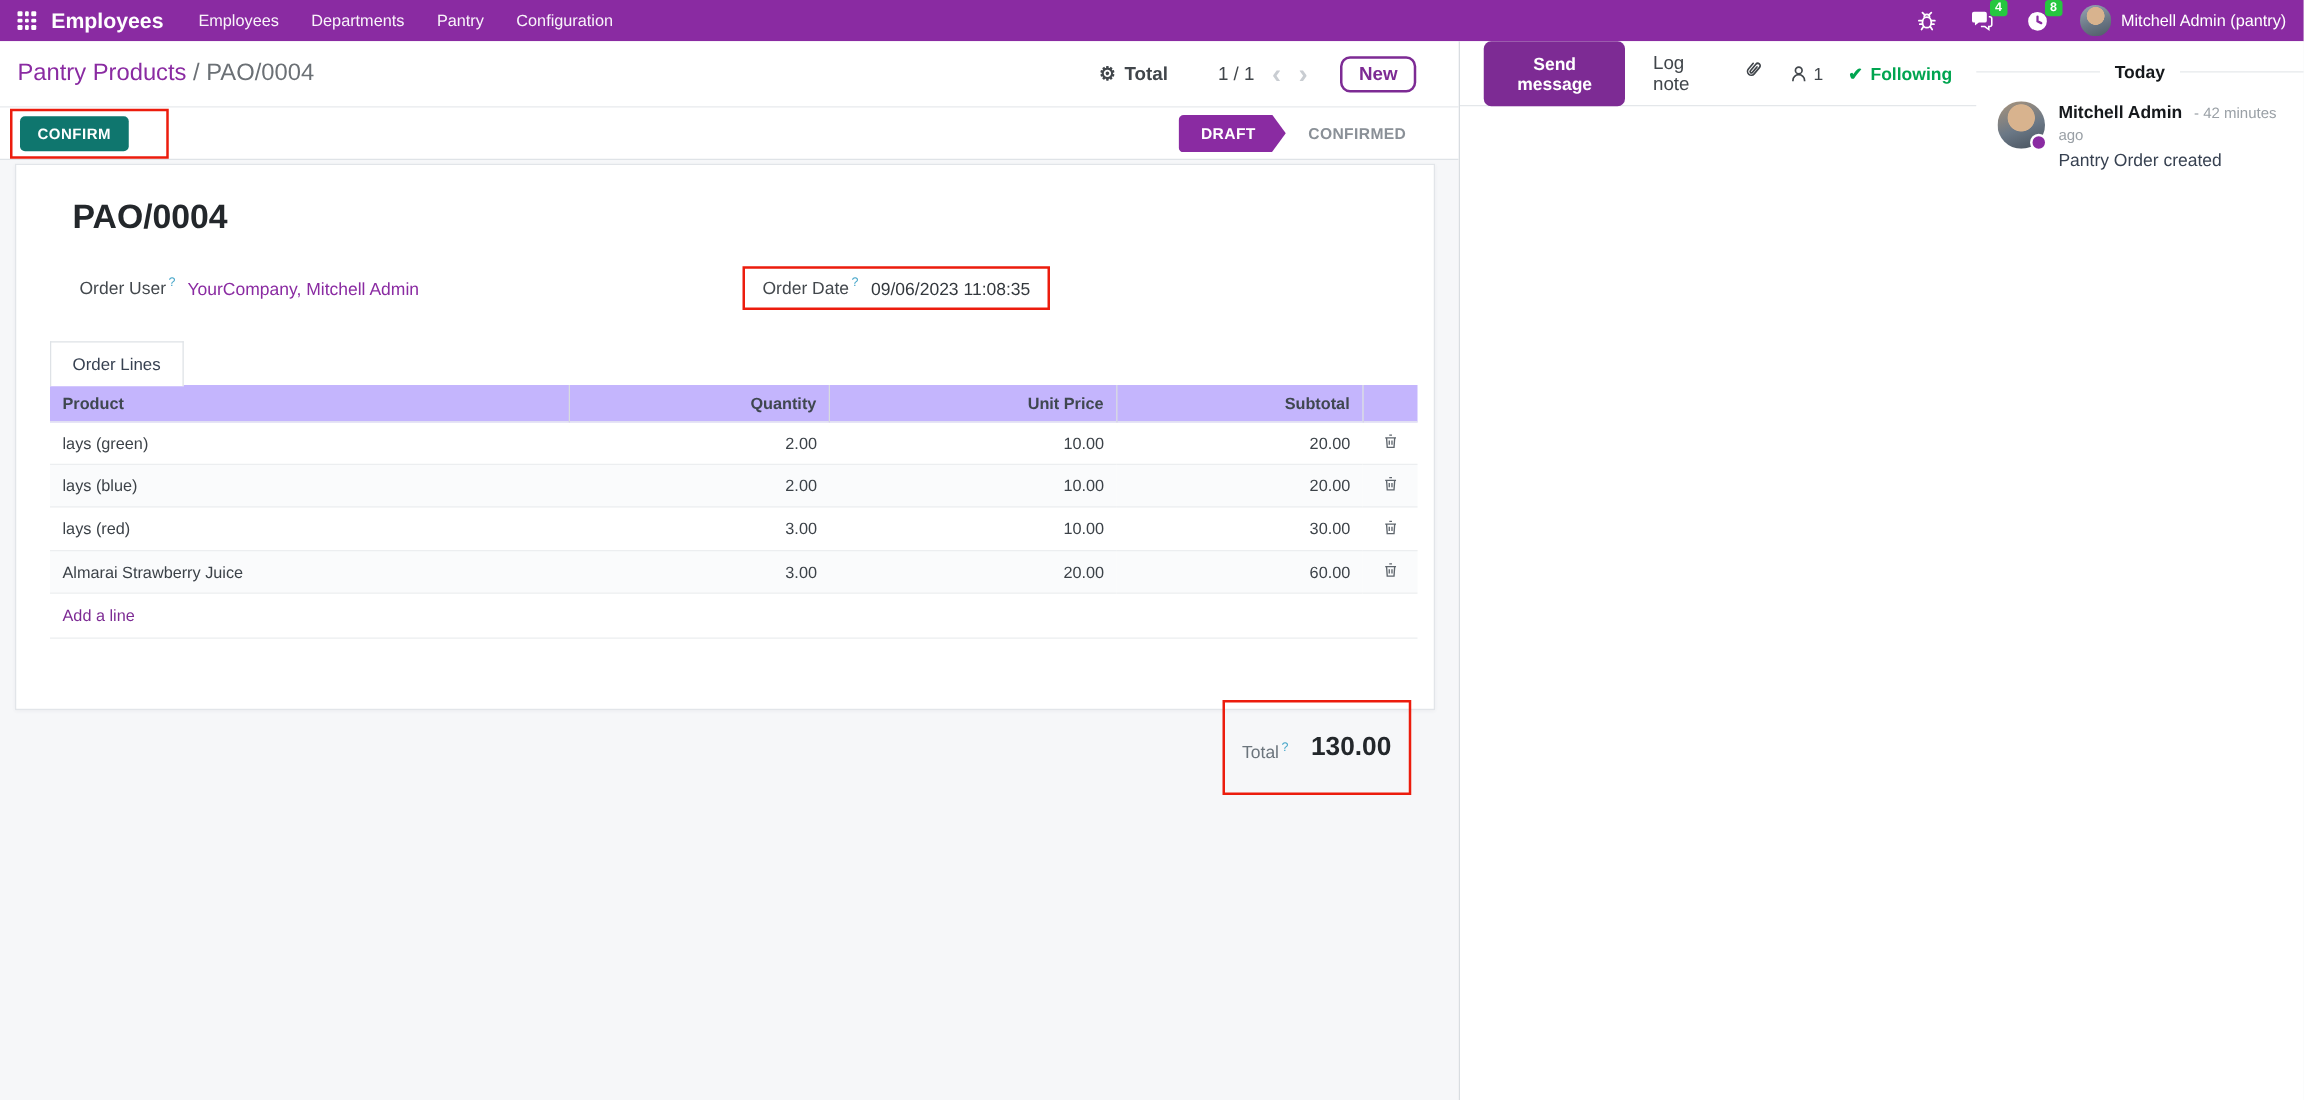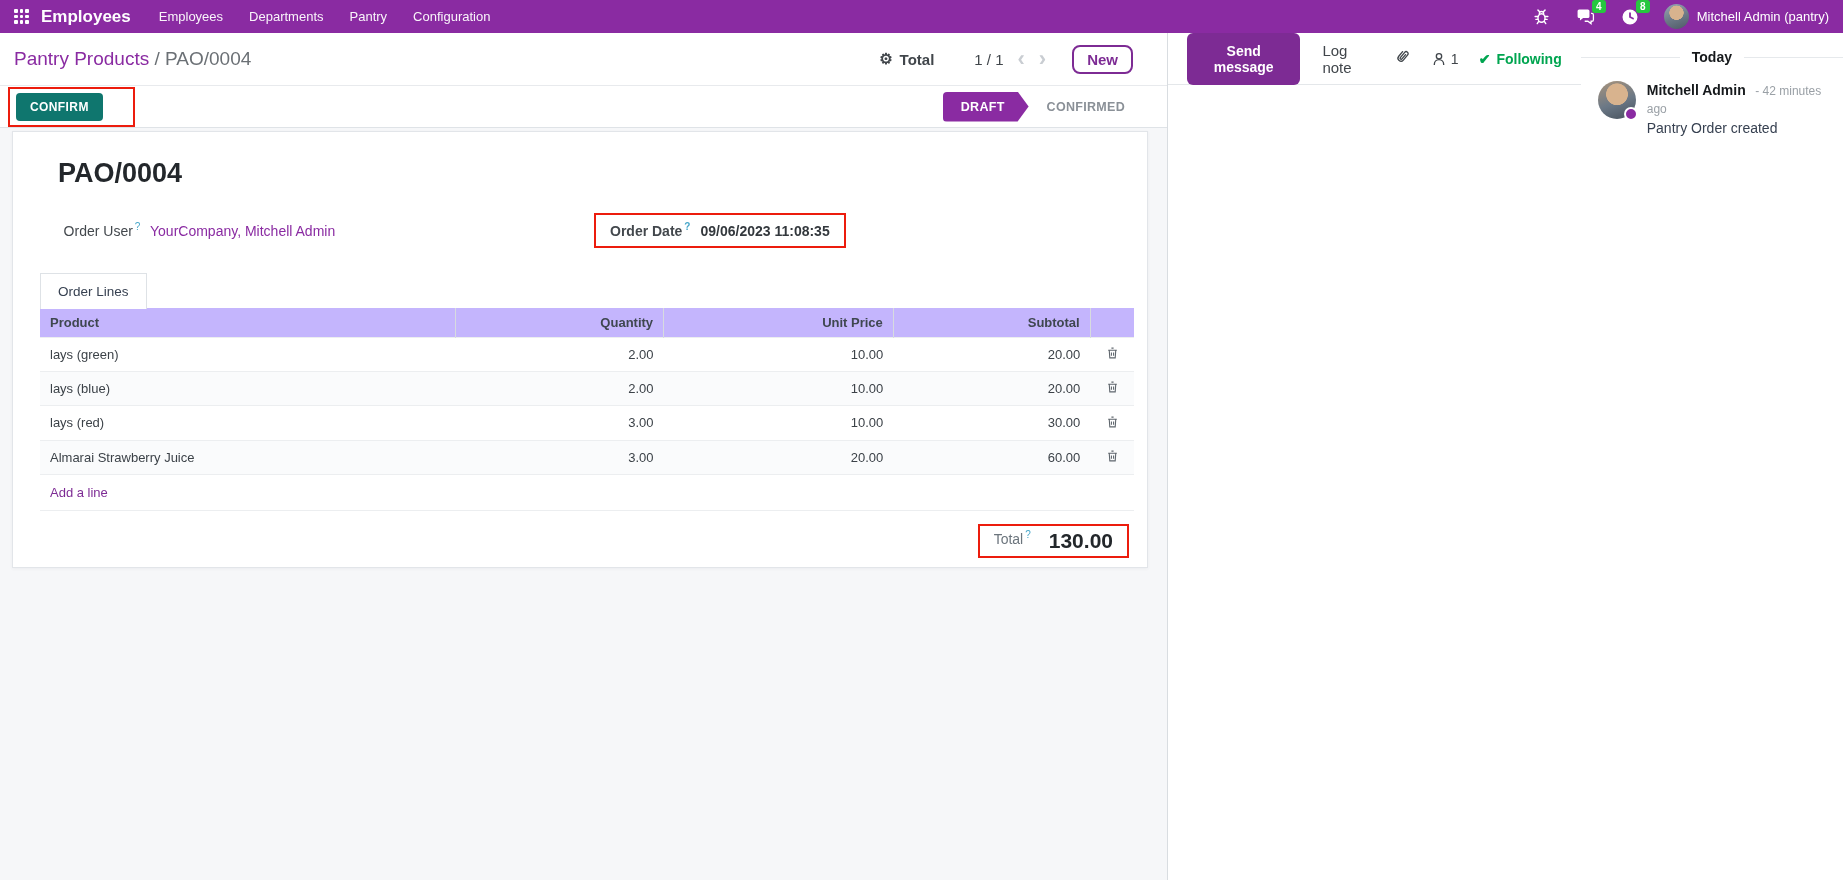--- a/index.html
+++ b/index.html
@@ -67,21 +67,21 @@
   .sheet-area { flex:1; background:#f6f7f9; padding:3px 19px 0 12px; }
   .sheet { background:#fff; border:1px solid #e2e5e9; box-shadow:0 1px 3px rgba(60,60,80,.06);
            height:437px; padding:26px 13px 0 27px; }
   .sheet-title { font-size:27px; font-weight:700; color:#23272b; margin:0 0 24px 18px; }
   .fields-row { display:flex; margin:0 0 24px 14px;text-align:center; }
   .field-col { width:50%; display:flex; align-items:center; }
   .f-label { font-size:14px; color:#43484d; }
   .f-help { font-size:10px; color:#46a6c9; vertical-align:super; margin-left:2px; }
   .f-val-link { font-size:14px; color:#8a2ba2; cursor:pointer; }
   .field-col-left .f-label-wrap { width:96px; }
-  .date-box { display:flex; align-items:center; padding:6px 14px; gap:10px;font-weight:bold; }
+  .date-box { display:flex; align-items:center; padding:6px 14px; gap:10px; }
   .f-val { font-size:14px; color:#33383d; }
 
   
   .tabs-row { margin-top:2px; }
   .tab-active { display:inline-block; background:#fff; border:1px solid #dee2e6;
                 border-bottom:none; font-size:13.5px; color:#374151; padding:10px 17px;
                 cursor:pointer; position:relative; top:1px; }
 
   table.lines { width:100%; border-collapse:collapse; font-size:13px; color:#3c4248;
                 table-layout:fixed; }
@@ -94,21 +94,21 @@
   .lines td { padding:8px 10px; border-top:1px solid #eceef0; text-align:right; }
   .lines td.td-prod { text-align:left; }
   .lines tbody tr:nth-child(even) { background:#fafbfc; }
   .lines tbody tr:last-child td { border-bottom:1px solid #eceef0; }
   .td-del { text-align:center !important; }
   .trash { cursor:pointer; display:inline-block; vertical-align:middle; }
 
   .add-line { padding:10px 10px; font-size:13px; color:#7d2b94; cursor:pointer;
               border-bottom:1px solid #eceef0; }
   .total-row { display:flex; justify-content:flex-end; margin:13px 5px 0 0; }
-  .total-box { display:flex; align-items:flex-start; gap:18px; padding:3px 14px; }
+  .total-box { display:flex; align-items:flex-end; gap:18px; padding:24px 14px;margin-top:36px; }
   .total-label { font-size:14px; color:#6c757d; }
   .total-val { font-size:21px; font-weight:700; color:#23272b; }
 
   
   .ch-top { height:52px; border-bottom:1px solid #e4e7ea; display:flex; align-items:center;
             padding:0 19px; gap:22px; }
   .btn-send { background:#7d2b94; color:#fff; border:none; font-size:14px; font-weight:700;
               padding:10px 16px; border-radius:6px; cursor:pointer;
               font-family:"Liberation Sans", sans-serif; }
   .log-note { font-size:15px; color:#41464b; font-weight:500; cursor:pointer; }

